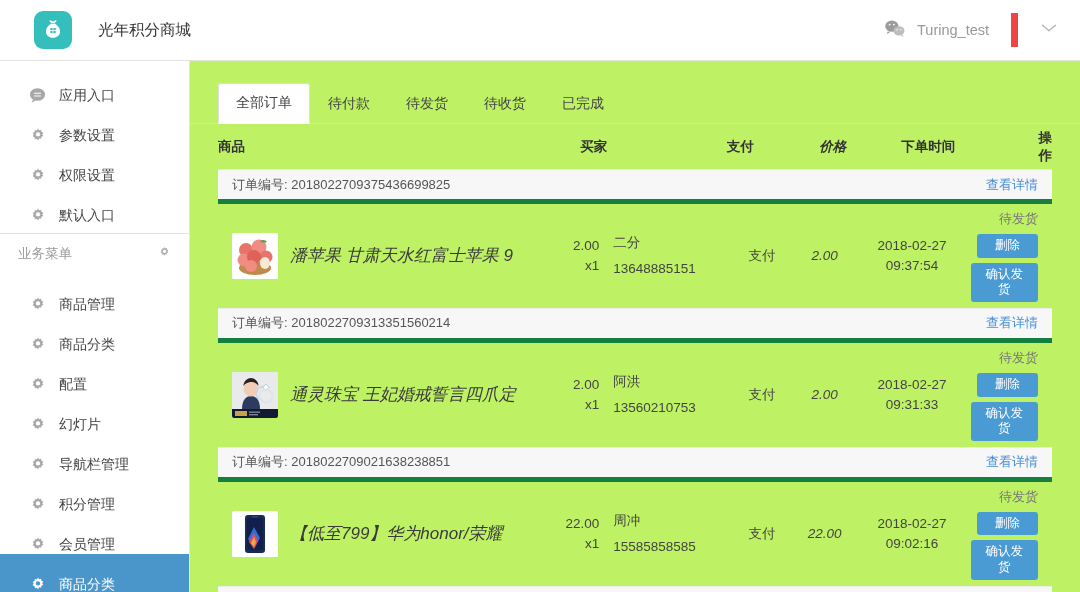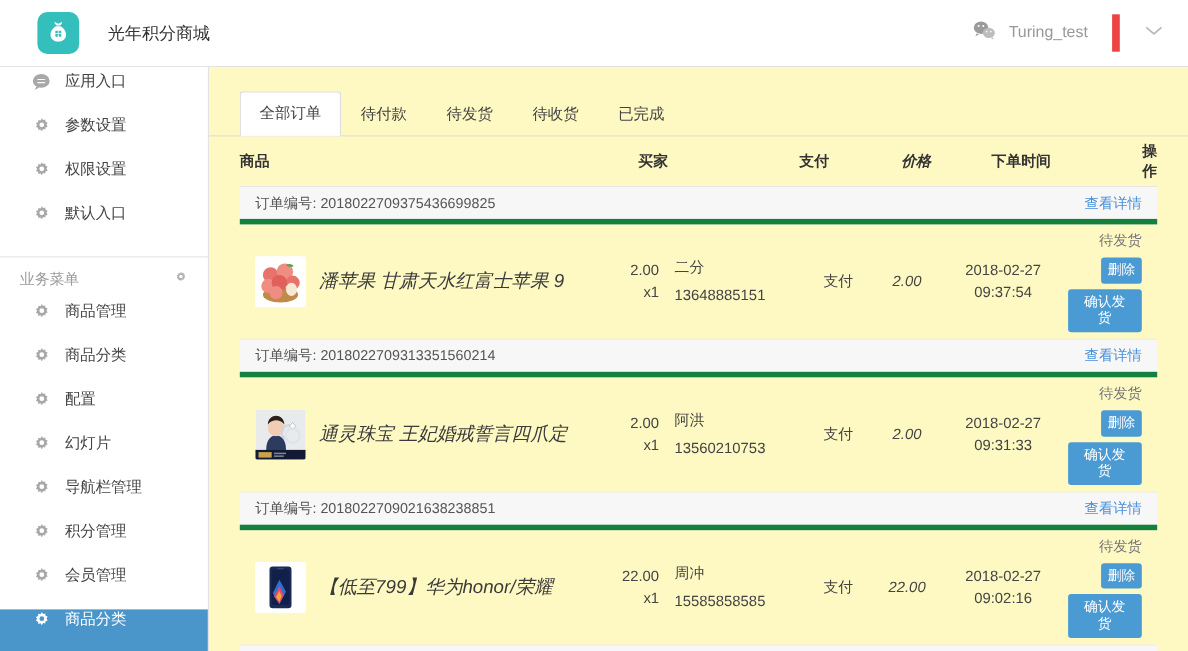--- a/index.html
+++ b/index.html
@@ -43,37 +43,37 @@
     width: 62px; height: 34px; display: flex; align-items: center; justify-content: center;
   }
 
   
   .sidebar {
     position: absolute; top: 61px; left: 0; width: 190px; height: 531px;
     background: #fff; border-right: 1px solid #e3e3e3;
     overflow: hidden;
   }
   .nav-item {
-    display: flex; align-items: flex-start; height: 40px; padding-left: 28px;
+    display: flex; align-items: flex-end; height: 40px; padding-left: 28px;
     font-size: 14px; color: #444; cursor: pointer; position: relative;
   }
   .nav-item .nav-ico { width: 19px; height: 19px; margin-right: 12px; flex: 0 0 auto;
      display:flex; align-items:center; justify-content:center; }
   .nav-item.active { background: #4a95c9; color: #fff; }
   .nav-sep { height: 1px; background: #e3e3e3; margin: 8px 0 0 0; }
   .section-head {
     display: flex; align-items: center; justify-content: space-between;
     height: 40px; padding: 0 18px 0 18px; color: #9b9b9b; font-size: 13.5px;
   }
   .nav-gap { height: 4px; }
 
   
   .main {
     position: absolute; top: 61px; left: 190px; width: 890px; height: 531px;
-    background: #fef9c3; overflow: hidden;
+    background: #bef264; overflow: hidden;
   }
   .tabs {
     display: flex; align-items: flex-end; height: 44px;
     padding: 0 0 0 28px; border-bottom: 1px solid #ddd; margin-top: 19px;
   }
   .tab {
     font-size: 14px; color: #444; padding: 10px 17px 11px 17px;
     cursor: pointer; position: relative; top: 1px; white-space: nowrap;
     border: 1px solid transparent; border-bottom: none;
   }
@@ -118,21 +118,21 @@
   .prod-name { font-size: 17px; color: #3a3a3a; line-height: 1.3; font-style: italic; }
   .qty-cell { text-align: right; line-height: 1.45; color: #444; padding-right: 6px;}
   .buyer-cell { line-height: 1.9; color: #444; padding-left: 8px; }
   .time-cell { text-align: center; line-height: 1.45; color: #444; }
   .ops-cell {
     display: flex; flex-direction: column; align-items: flex-end; gap: 5px;
   }
   .status-txt { font-size: 13px; color: #777; margin-bottom: 1px; }
   .btn {
     background: #4a9ad4; color: #fff; border: none; border-radius: 3px;
-    font-size: 12.5px; padding: 4px 6px; cursor: pointer; line-height: 1.25;
+    font-size: 12.5px; padding: 4px 18px; cursor: pointer; line-height: 1.25;
     font-family: "Liberation Sans", "DejaVu Sans", sans-serif;
   }
   .btn.wide { padding: 4px 9px; }
   .partial { overflow: hidden; }
 </style>
 </head>
 <body>
 
 <div id="app">
 

